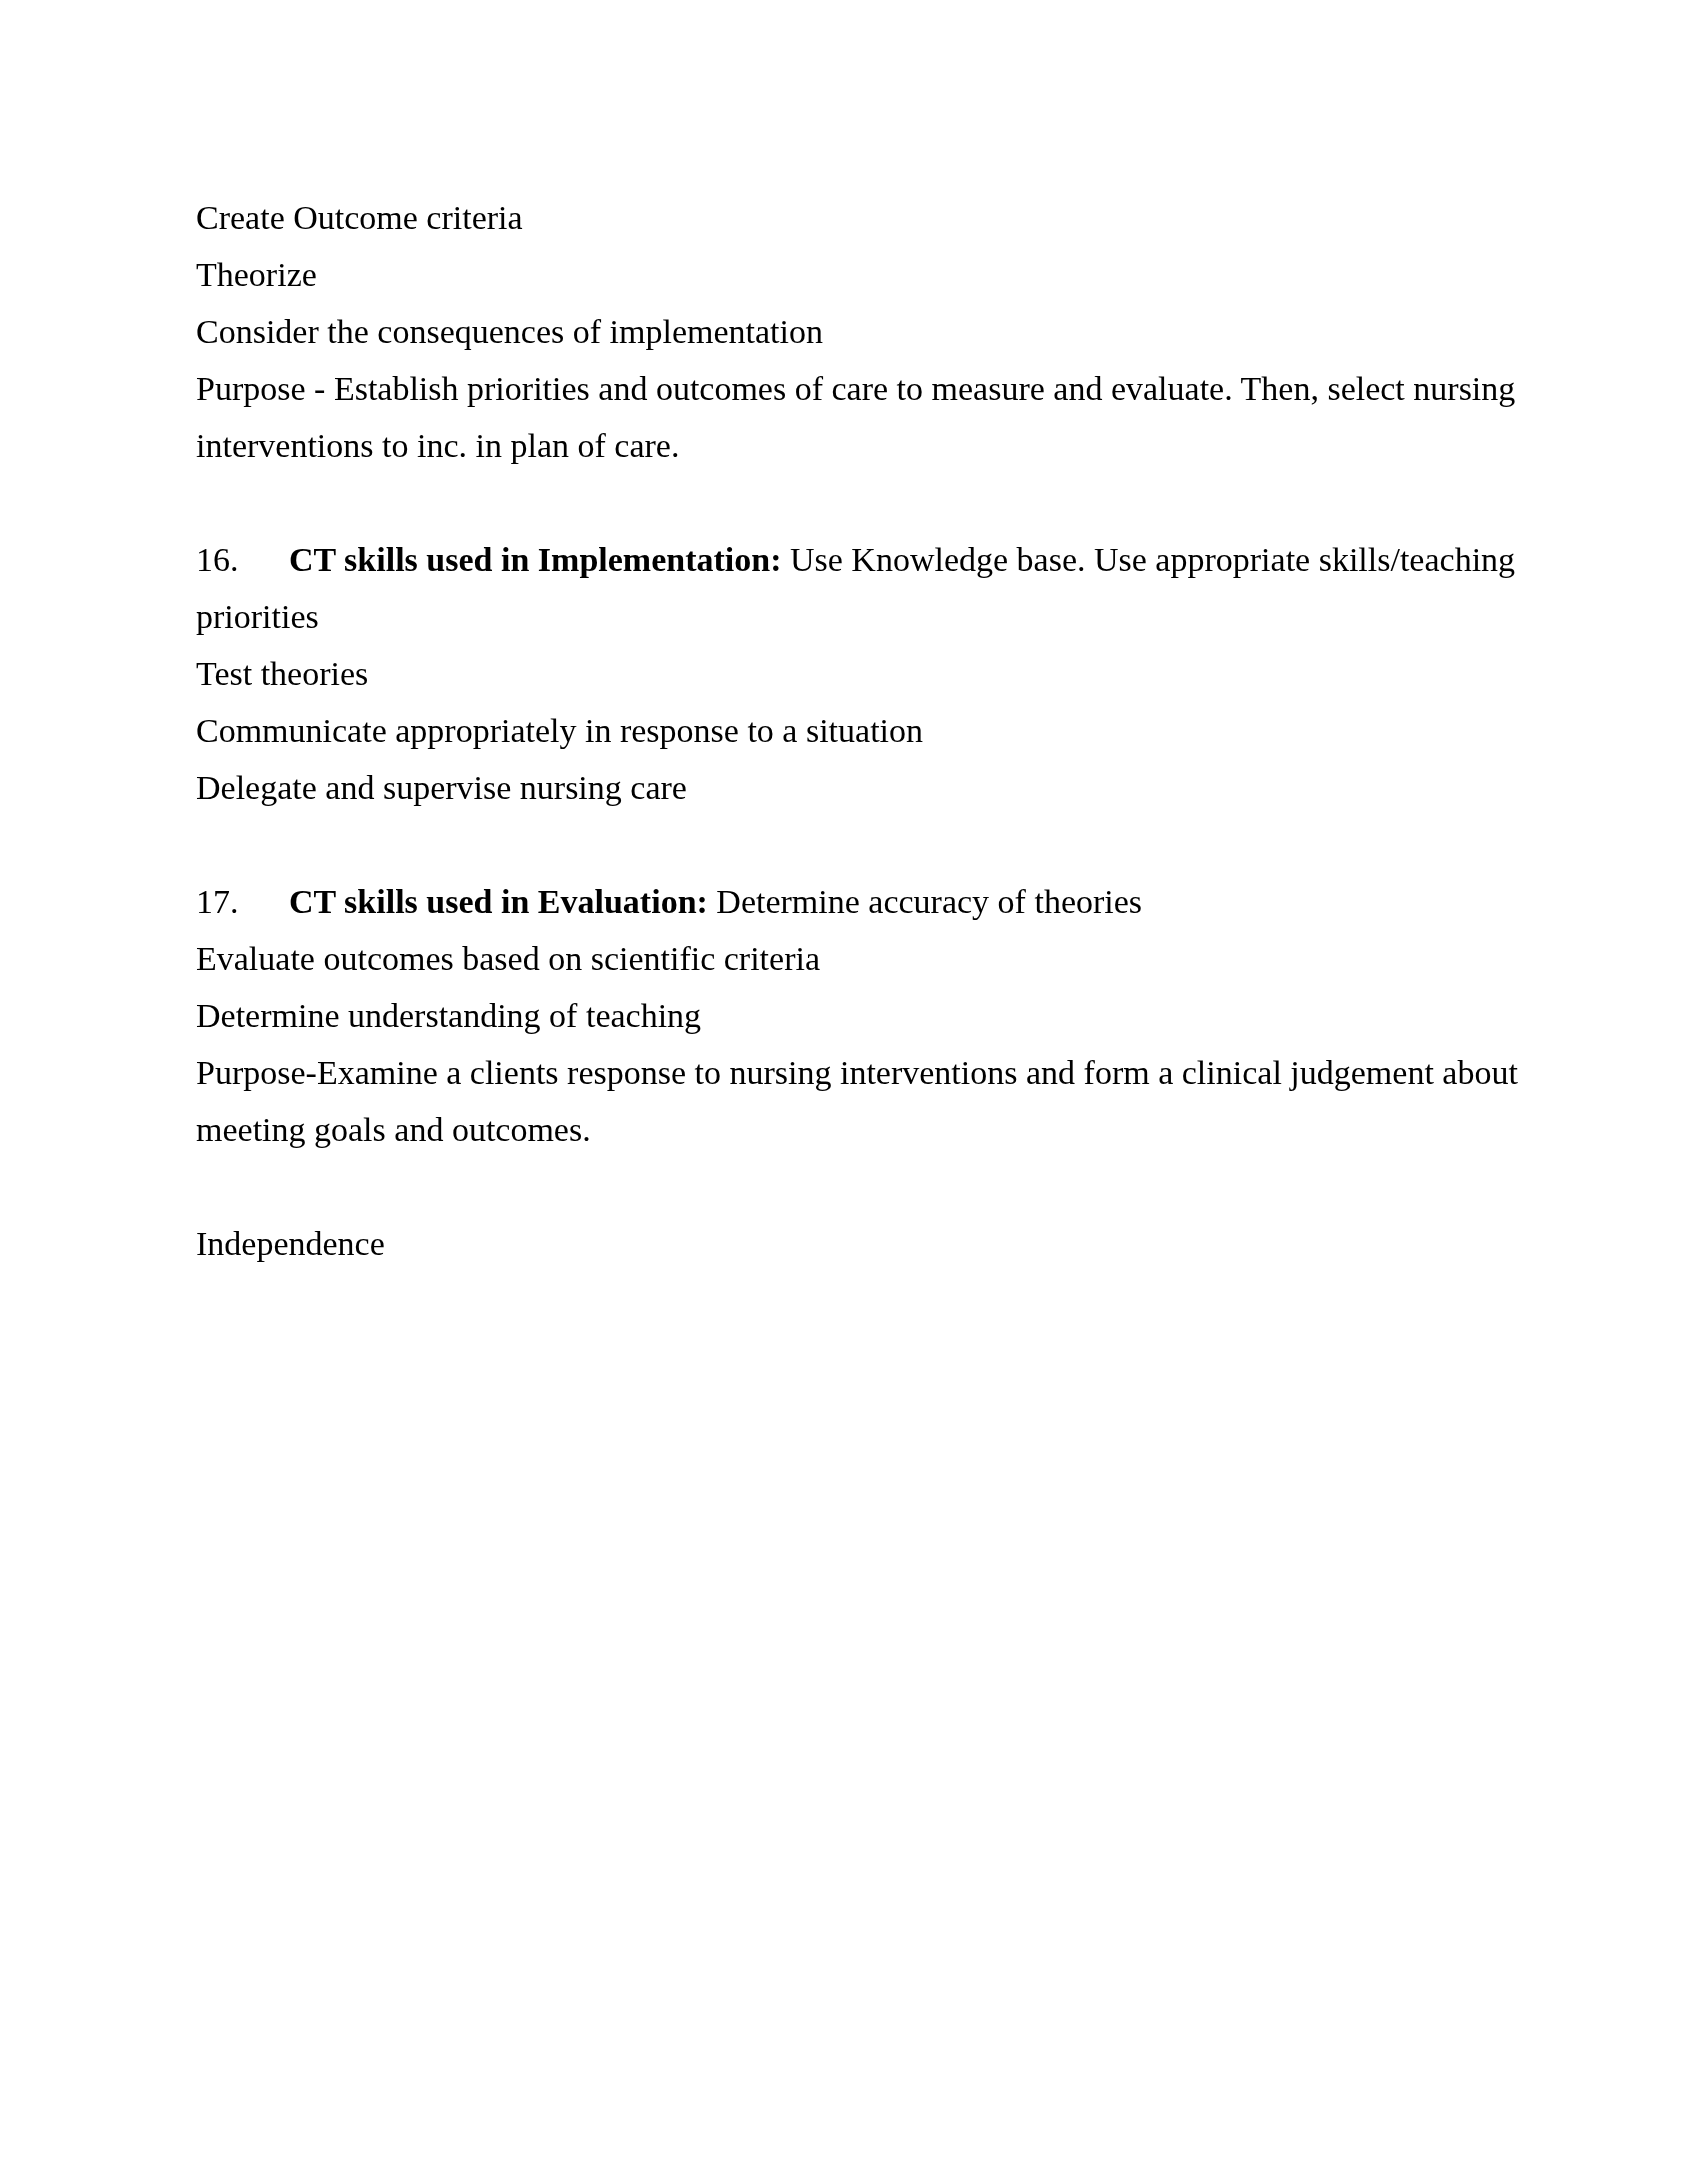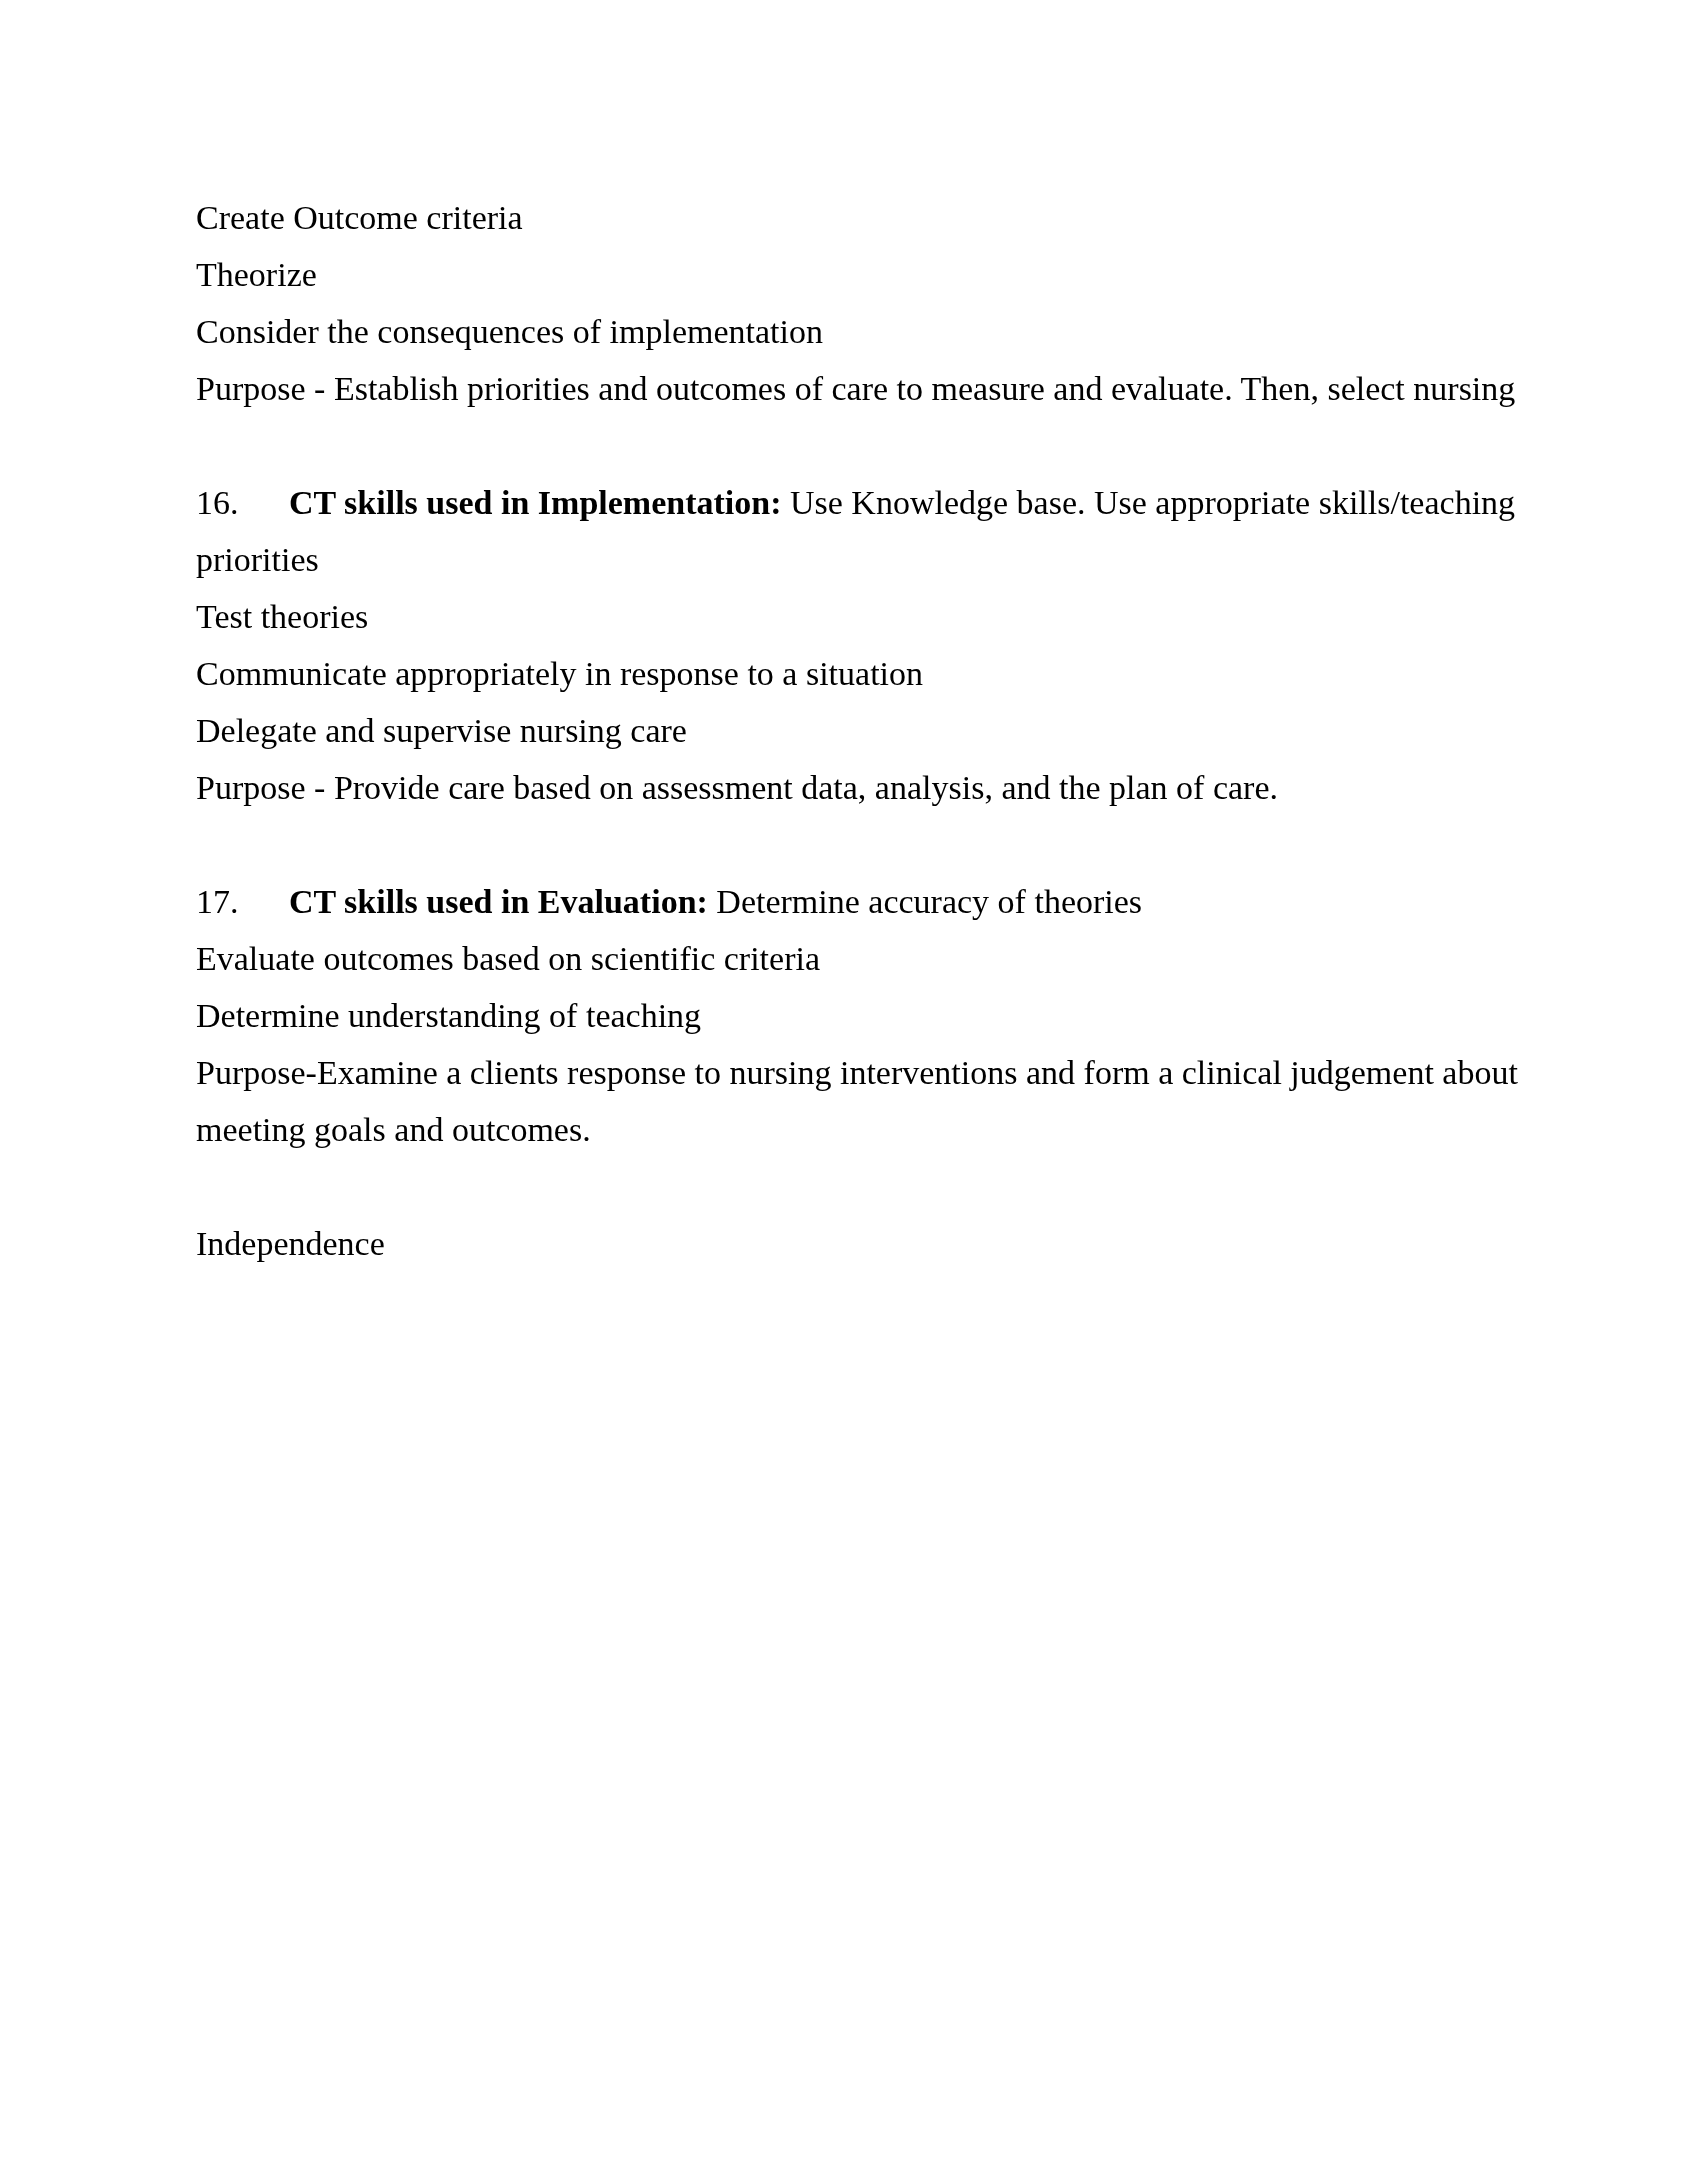--- a/index.html
+++ b/index.html
@@ -48,29 +48,29 @@
 </head>
 <body style="background: rgb(255, 255, 255);">
 
 <div class="page" style="background: rgb(255, 255, 255); color: rgb(0, 0, 0);">
   <div class="content">
       <div class="paragraph">
         <div class="line"><span class="run">Create Outcome criteria</span></div>
         <div class="line"><span class="run">Theorize</span></div>
         <div class="line"><span class="run">Consider the consequences of implementation</span></div>
         <div class="line"><span class="run">Purpose - Establish priorities and outcomes of care to measure and evaluate. Then, select nursing</span></div>
+        <div class="line"><span class="run">interventions to inc. in plan of care.</span></div>
       </div>
       <div class="line blank">&nbsp;</div>
       <div class="paragraph">
         <div class="line"><span class="run">16. </span><span class="run bold">CT skills used in Implementation:</span><span class="run"> Use Knowledge base. Use appropriate skills/teaching</span></div>
         <div class="line"><span class="run">priorities</span></div>
         <div class="line"><span class="run">Test theories</span></div>
         <div class="line"><span class="run">Communicate appropriately in response to a situation</span></div>
         <div class="line"><span class="run">Delegate and supervise nursing care</span></div>
-        <div class="line"><span class="run">Purpose - Provide care based on assessment data, analysis, and the plan of care.</span></div>
       </div>
       <div class="line blank">&nbsp;</div>
       <div class="paragraph">
         <div class="line"><span class="run">17. </span><span class="run bold">CT skills used in Evaluation:</span><span class="run"> Determine accuracy of theories</span></div>
         <div class="line"><span class="run">Evaluate outcomes based on scientific criteria</span></div>
         <div class="line"><span class="run">Determine understanding of teaching</span></div>
         <div class="line"><span class="run">Purpose-Examine a clients response to nursing interventions and form a clinical judgement about</span></div>
         <div class="line"><span class="run">meeting goals and outcomes.</span></div>
       </div>
       <div class="line blank">&nbsp;</div>

